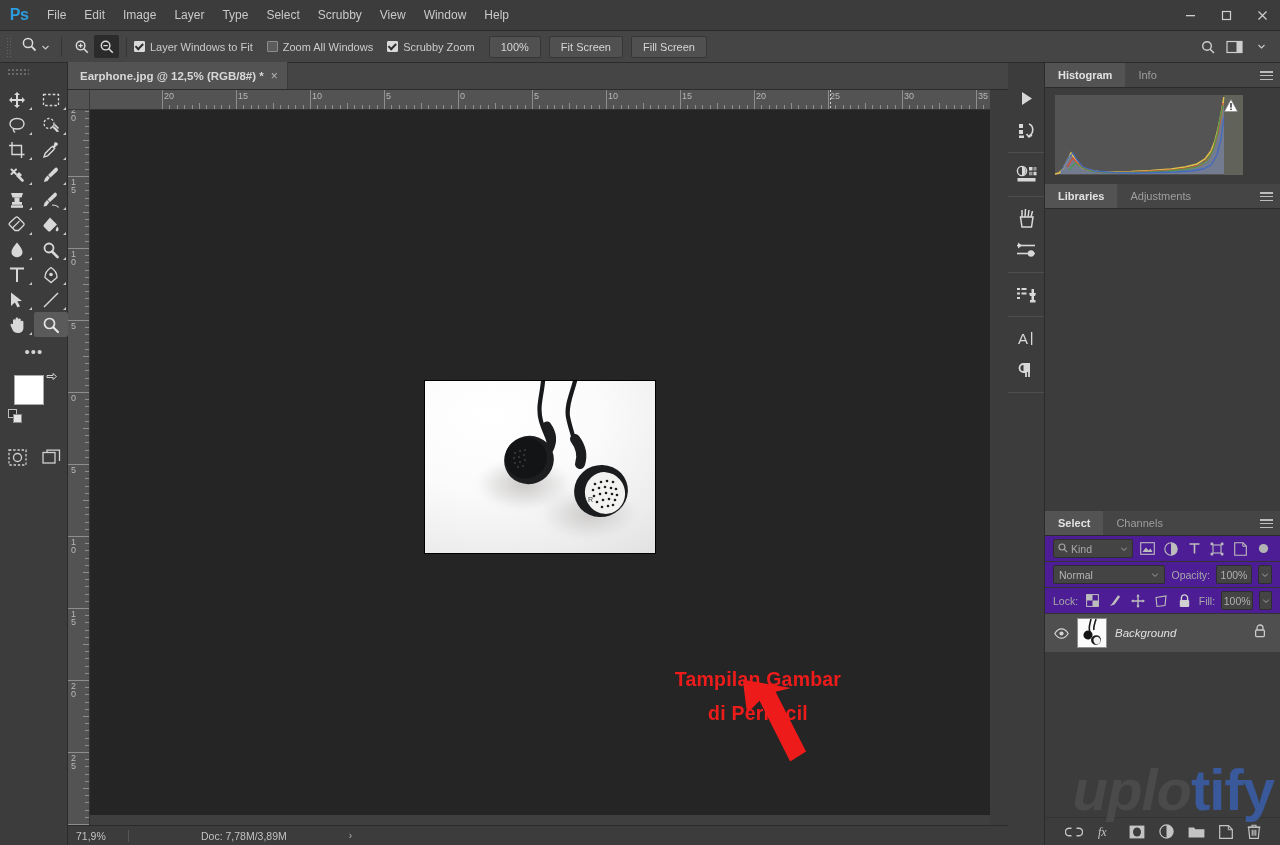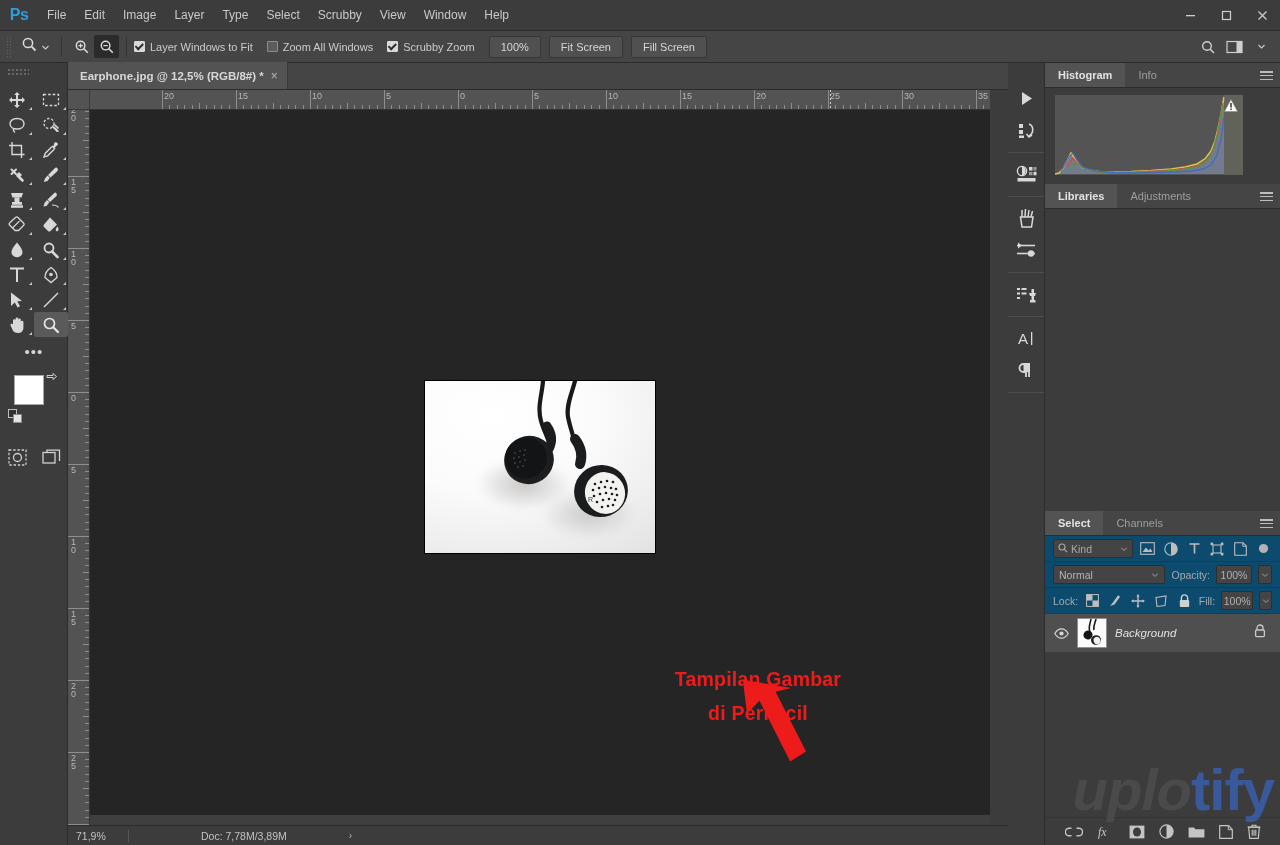--- a/index.html
+++ b/index.html
@@ -183,21 +183,21 @@
   .pmenu { position: absolute; right: 7px; top: 0; height: 25px; display: flex; align-items: center;
            color: #b9b9b9; }
   .pmenu .bars { width: 13px; height: 9px; display: flex; flex-direction: column; justify-content: space-between; }
   .pmenu .bars i { display: block; height: 1.5px; background: #bdbdbd; }
 
   .hist-body { height: 96px; background: #3c3c3c; padding: 7px 10px 0 10px; }
   .hist-box { position: relative; width: 188px; height: 80px; background: #545454; overflow: hidden; }
   .hist-warn { position: absolute; right: 5px; top: 3px; width: 14px; height: 13px; }
   .lib-body { height: 302px; background: #3c3c3c; }
 
-  .layers-body { background: #0c4a6e; }
+  .layers-body { background: #4c1d95; }
   .lrow { height: 26px; display: flex; align-items: center; padding: 0 8px; gap: 6px;
           border-bottom: 1px solid #333; }
   .lfilter { display: flex; align-items: center; gap: 3px; width: 88px; height: 19px;
              background: #444; border: 1px solid #2e2e2e; border-radius: 2px; padding: 0 4px;
              color: #a8a8a8; font-size: 10.5px; }
   .lfilter .caret { margin-left: auto; }
   .ficon { width: 19px; height: 19px; display: flex; align-items: center; justify-content: center; color: #bdbdbd; }
   .lselect { flex: 1; height: 19px; background: #444; border: 1px solid #2e2e2e; border-radius: 2px;
              display: flex; align-items: center; padding: 0 5px; color: #b5b5b5; font-size: 10.5px; }
   .lselect .caret { margin-left: auto; color: #9d9d9d; }

